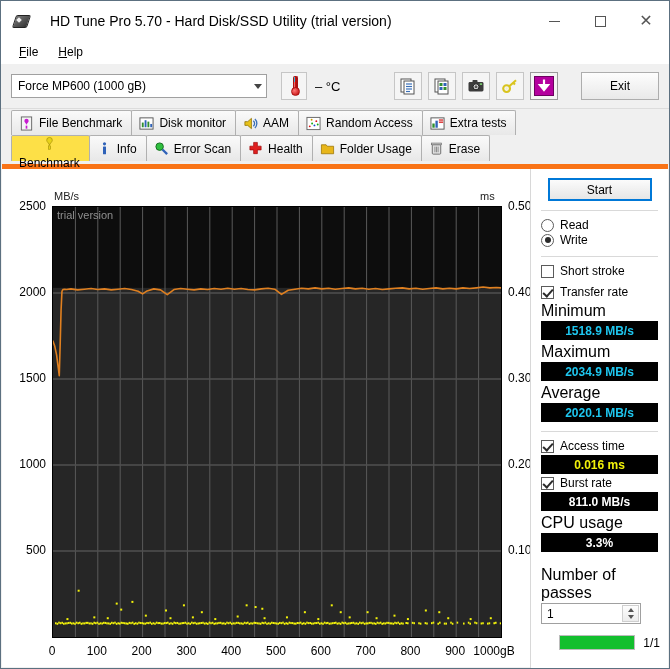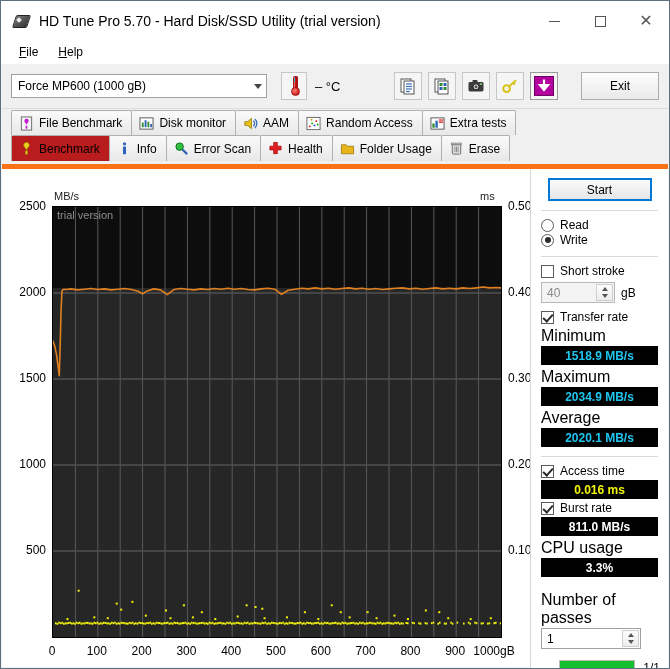--- a/index.html
+++ b/index.html
@@ -23,20 +23,21 @@
     overflow: hidden;
   }
 
   
   .titlebar {
     height: 40px;
     background: #ffffff;
     display: flex;
     align-items: center;
     position: relative;
+    gap: 11px;
   }
   .title-icon {
     margin-left: 12px;
     width: 18px; height: 18px;
     position: relative;
   }
   .title-icon .diamond {
     position: absolute;
     left: 1px; top: 3px;
     width: 13px; height: 11px;
@@ -192,24 +193,25 @@
     gap: 5px;
     padding: 0 9px 0 7px;
     box-sizing: border-box;
     font-size: 12px;
     margin-right: -1px;
     border-radius: 2px 2px 0 0;
     white-space: nowrap;
   }
   .tabrow.bottom .tab { height: 26px; }
   .tab.active {
-    background: #b91c1c;
+    background: #fde047;
     border-color: #b0b0b0;
     position: relative;
     z-index: 5;
+    flex-direction: column;
   }
   .tab-ico { width:15px; height:15px; display:block; flex:0 0 auto;}
 
   
   .content {
     position: absolute;
     left: 1px; right: 1px;
     top: 163px; bottom: 1px;
     background: #ffffff;
     border-top: 5px solid #f97316;
@@ -924,30 +926,20 @@
         <span class="radio on"></span>
         <span>Write</span>
       </div>
 
       <div class="sep"></div>
 
       <div class="check-row">
         <span class="chk"></span>
         <span>Short stroke</span>
       </div>
-      <div class="spin-row">
-        <div class="spin">
-          <span>40</span>
-          <span class="arrows">
-            <span class="ar-up"></span>
-            <span class="ar-dn"></span>
-          </span>
-        </div>
-        <span class="unit">gB</span>
-      </div>
 
       <div class="check-row" style="margin-top:7px;">
         <span class="chk on"></span>
         <span>Transfer rate</span>
       </div>
 
       <div class="field-label">Minimum</div>
       <div class="value-box">
         <span class="v-cyan">1518.9 MB/s</span>
       </div>

